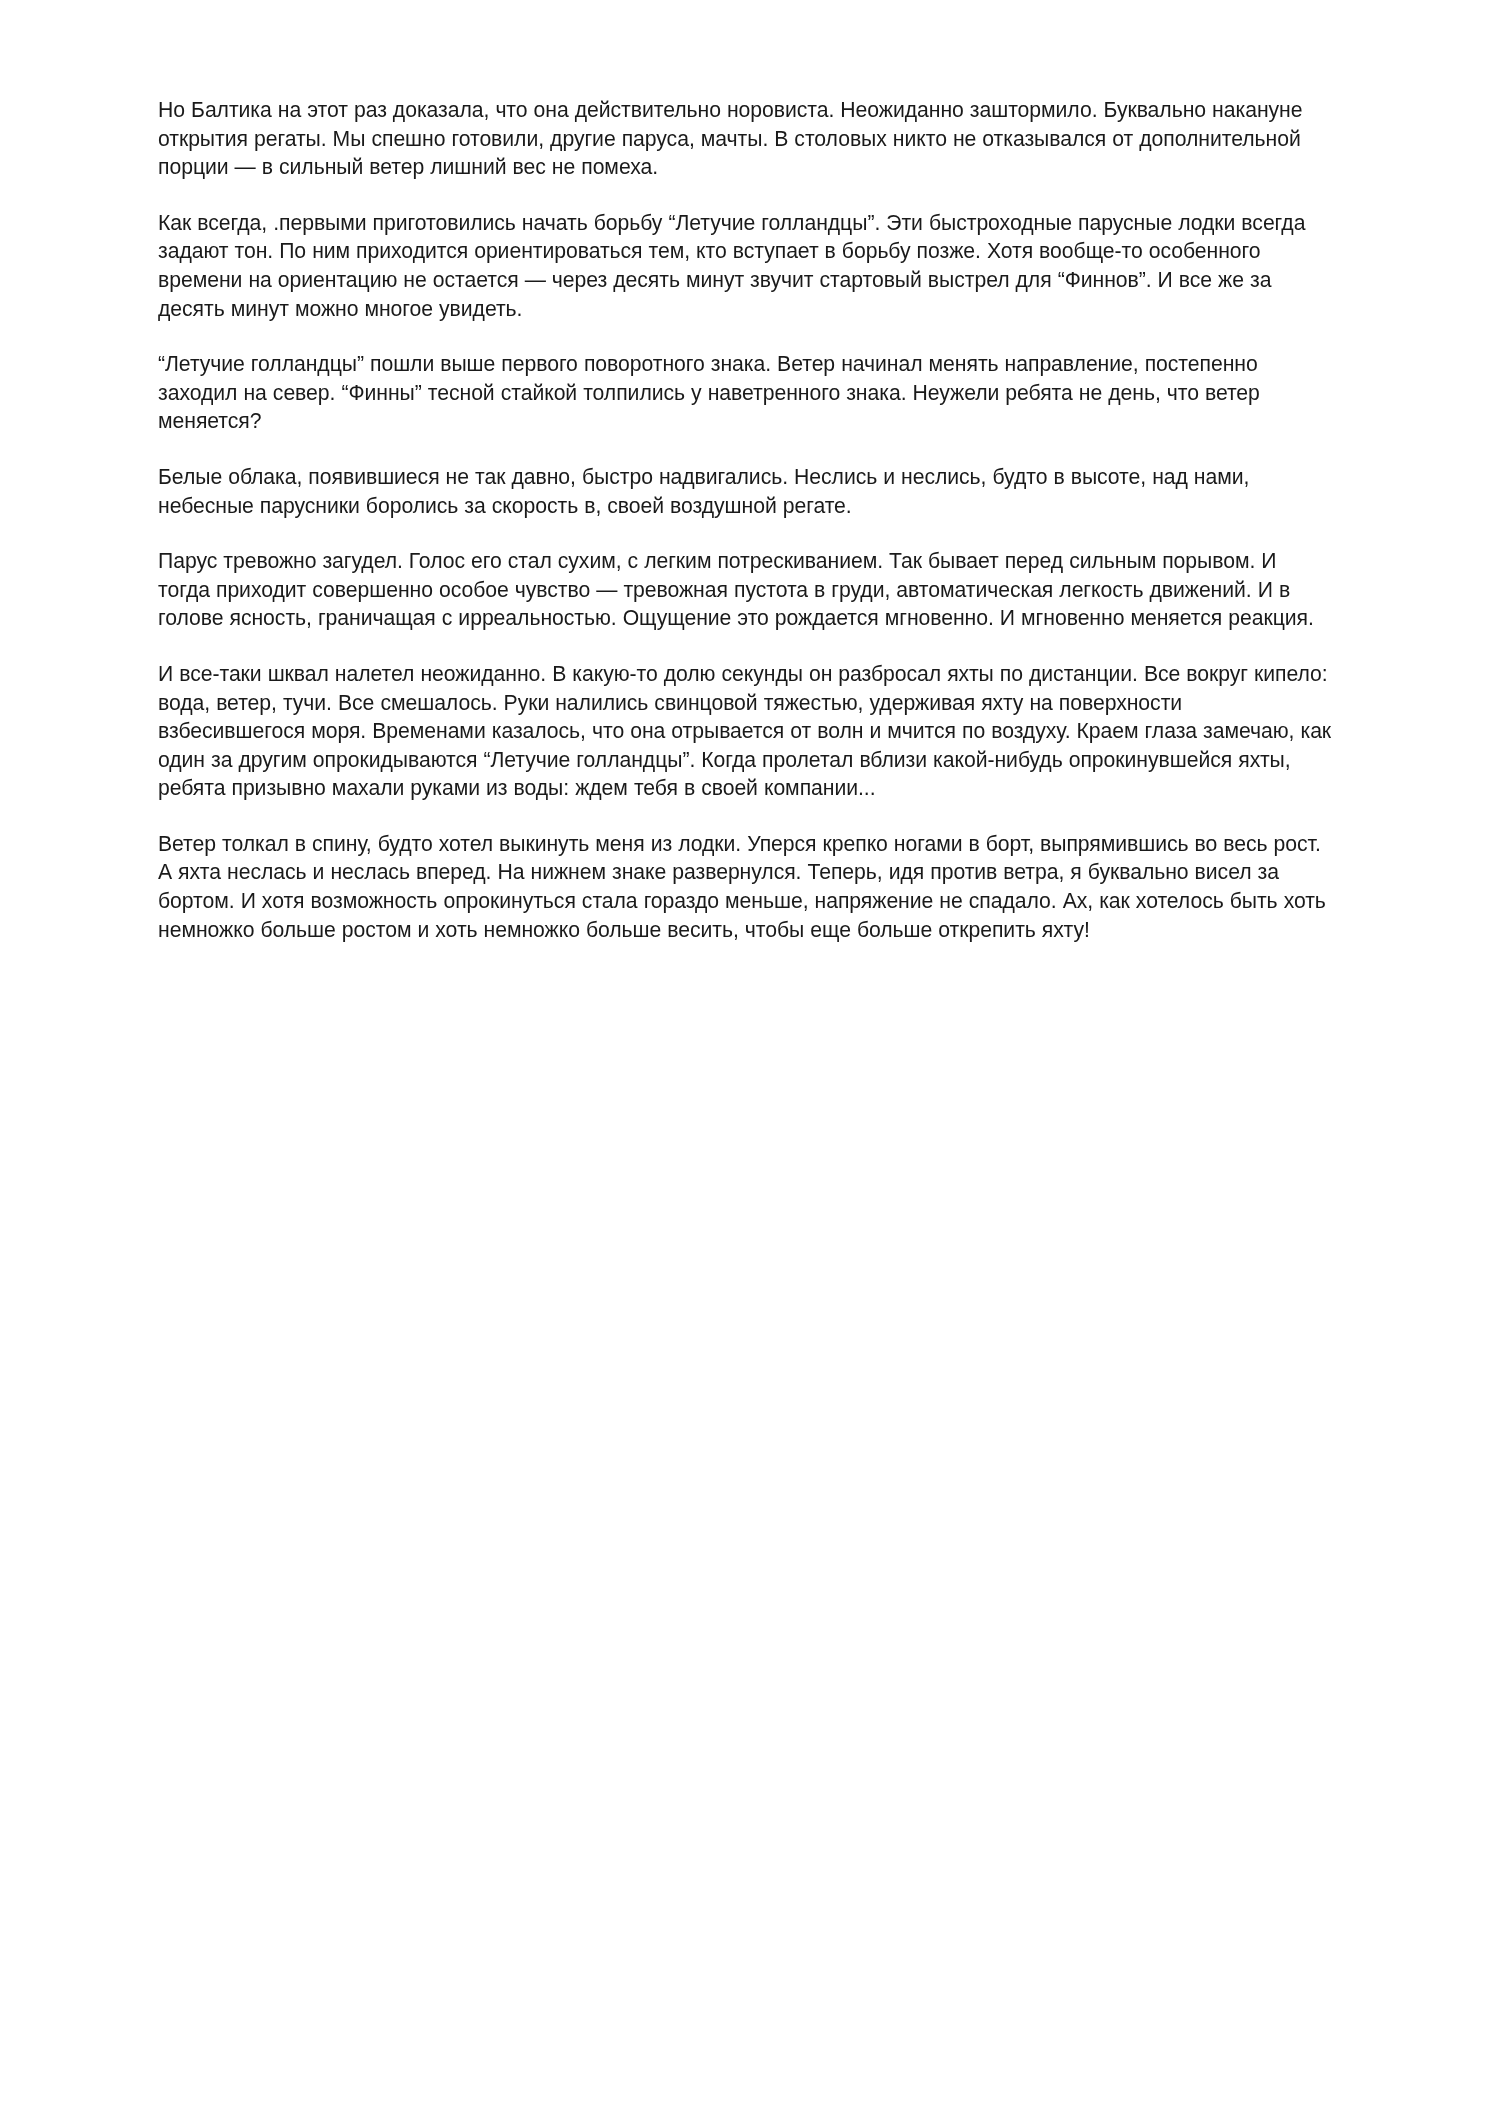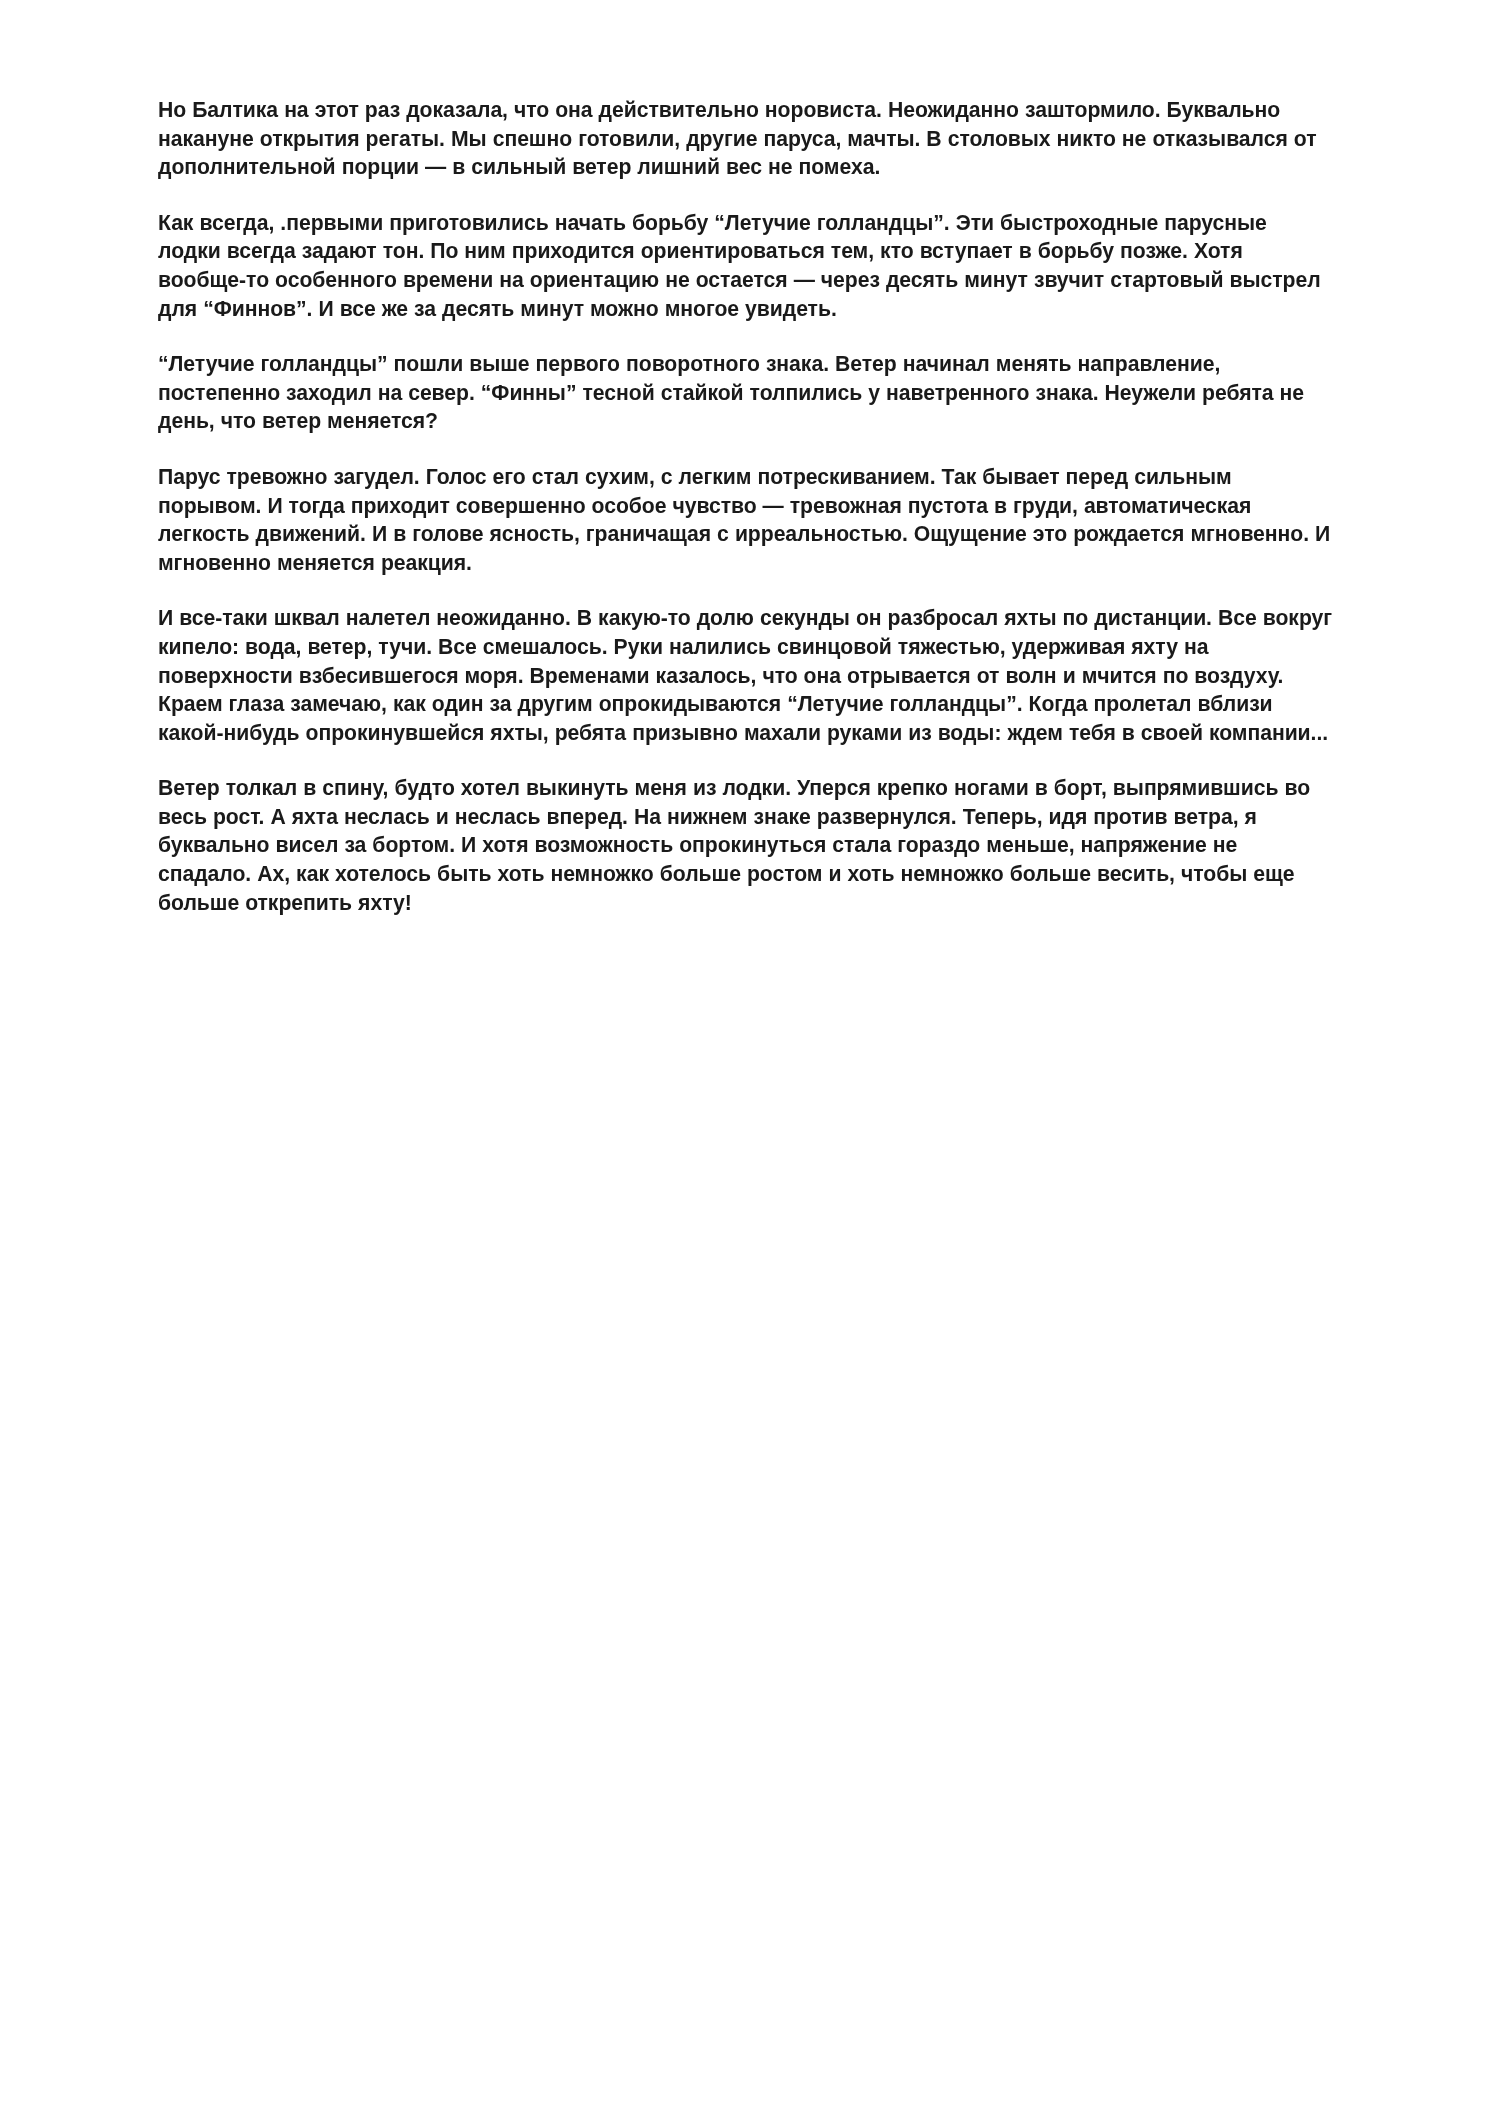--- a/index.html
+++ b/index.html
@@ -15,21 +15,20 @@
     overflow: hidden;
     font-family: "Liberation Sans", "DejaVu Sans", sans-serif;
   }
   #page {
     position: absolute;
     left: 0;
     top: 0;
     width: 1489px;
     height: 2105px;
     background: #ffffff;
-    font-weight: bold;
   }
   #text-column {
     position: absolute;
     left: 158px;
     top: 96px;
     width: 1175px;
   }
   .para {
     margin: 0 0 27px 0;
     padding: 0;
@@ -47,17 +46,18 @@
   }
 </style>
 </head>
 <body>
 
 <div id="page">
   <div id="text-column">
     <p class="para">Но Балтика на этот раз доказала, что она действительно норовиста. Неожиданно заштормило. Буквально накануне открытия регаты. Мы спешно готовили, другие паруса, мачты. В столовых никто не отказывался от дополнительной порции — в сильный ветер лишний вес не помеха.</p>
     <p class="para">Как всегда, .первыми приготовились начать борьбу “Летучие голландцы”. Эти быстроходные парусные лодки всегда задают тон. По ним приходится ориентироваться тем, кто вступает в борьбу позже. Хотя вообще-то особенного времени на ориентацию не остается — через десять минут звучит стартовый выстрел для “Финнов”. И все же за десять минут можно многое увидеть.</p>
     <p class="para">“Летучие голландцы” пошли выше первого поворотного знака. Ветер начинал менять направление, постепенно заходил на север. “Финны” тесной стайкой толпились у наветренного знака. Неужели ребята не день, что ветер меняется?</p>
+    <p class="para">Белые облака, появившиеся не так давно, быстро надвигались. Неслись и неслись, будто в высоте, над нами, небесные парусники боролись за скорость в, своей воздушной регате.</p>
     <p class="para">Парус тревожно загудел. Голос его стал сухим, с легким потрескиванием. Так бывает перед сильным порывом. И тогда приходит совершенно особое чувство — тревожная пустота в груди, автоматическая легкость движений. И в голове ясность, граничащая с ирреальностью. Ощущение это рождается мгновенно. И мгновенно меняется реакция.</p>
     <p class="para">И все-таки шквал налетел неожиданно. В какую-то долю секунды он разбросал яхты по дистанции. Все вокруг кипело: вода, ветер, тучи. Все смешалось. Руки налились свинцовой тяжестью, удерживая яхту на поверхности взбесившегося моря. Временами казалось, что она отрывается от волн и мчится по воздуху. Краем глаза замечаю, как один за другим опрокидываются “Летучие голландцы”. Когда пролетал вблизи какой-нибудь опрокинувшейся яхты, ребята призывно махали руками из воды: ждем тебя в своей компании...</p>
     <p class="para">Ветер толкал в спину, будто хотел выкинуть меня из лодки. Уперся крепко ногами в борт, выпрямившись во весь рост. А яхта неслась и неслась вперед. На нижнем знаке развернулся. Теперь, идя против ветра, я буквально висел за бортом. И хотя возможность опрокинуться стала гораздо меньше, напряжение не спадало. Ах, как хотелось быть хоть немножко больше ростом и хоть немножко больше весить, чтобы еще больше открепить яхту!</p>
   </div>
 </div>
 
 </body></html>

